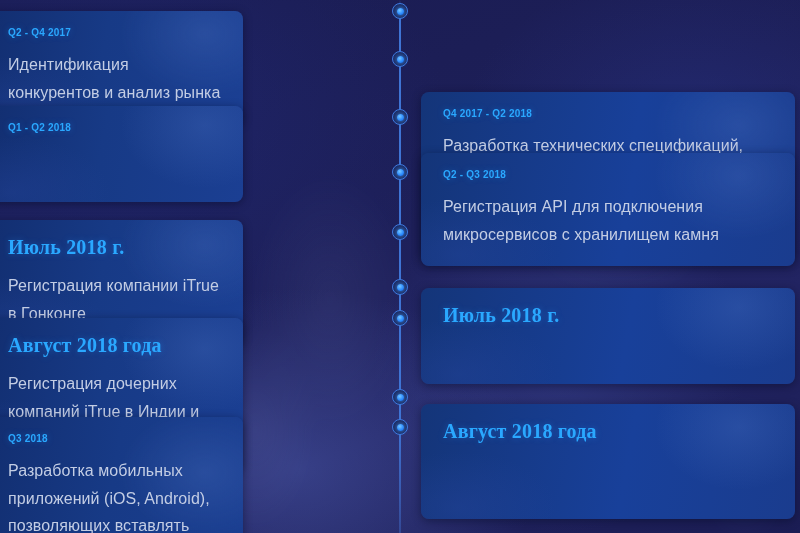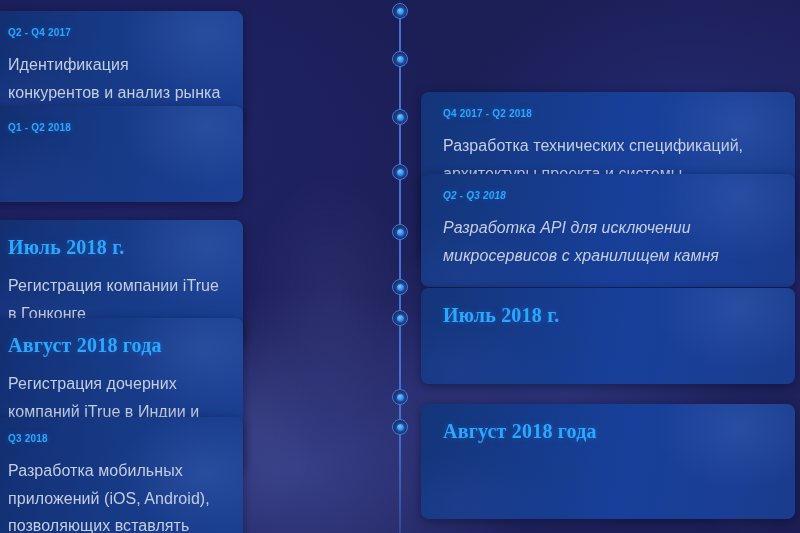--- a/index.html
+++ b/index.html
@@ -164,24 +164,24 @@
       <div class="card-title">Q3 2018</div>
       <div class="card-body">Разработка мобильных приложений (iOS, Android), позволяющих вставлять персональные данные в сеть цепочки и распознавать лица для доступа к персональным данным</div>
     </div>
   </div>
 <div id="right-column">
     <div class="card right" style="top: 44px; min-height: 96px; margin-top: 48px;">
       <div class="card-sheen"></div>
       <div class="card-title">Q4 2017 - Q2 2018</div>
       <div class="card-body">Разработка технических спецификаций, архитектуры проекта и системы автоматизированного распознавания лиц человека</div>
     </div>
-    <div class="card right" style="top: 174px; min-height: 96px; font-style: italic;">
+    <div class="card right" style="top: 153px; min-height: 96px;">
       <div class="card-sheen"></div>
       <div class="card-title">Q2 - Q3 2018</div>
-      <div class="card-body">Разработка API для исключении микросервисов с хранилищем камня</div>
+      <div class="card-body">Регистрация API для подключения микросервисов с хранилищем камня</div>
     </div>
     <div class="card right" style="top: 288px; min-height: 96px;">
       <div class="card-sheen"></div>
       <div class="card-title serif">Июль 2018 г.</div>
     </div>
     <div class="card right" style="top: 404px; min-height: 115px;">
       <div class="card-sheen"></div>
       <div class="card-title serif">Август 2018 года</div>
     </div>
   </div>

